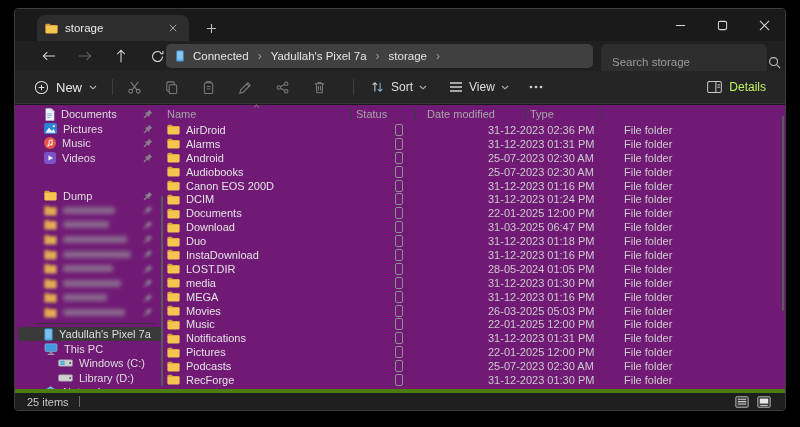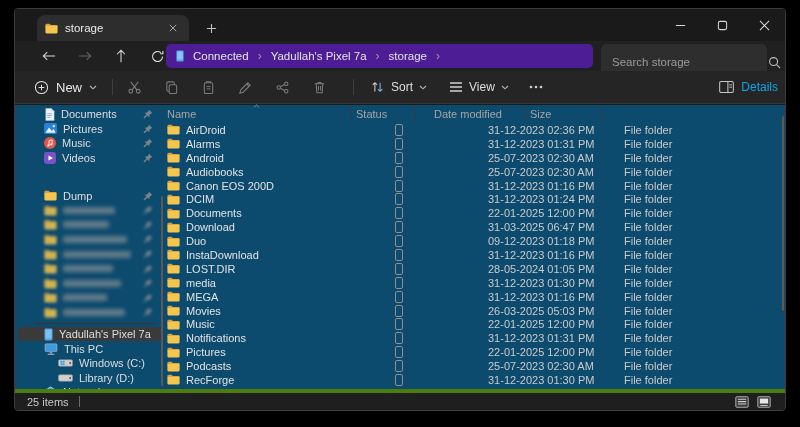--- a/index.html
+++ b/index.html
@@ -14,41 +14,41 @@
     border-radius:8px 8px 0 0;display:flex;align-items:center;gap:7px;padding:0 8px;box-sizing:border-box;
     font-size:11.5px;color:#e9e9e9;}
   .tab-close{margin-left:auto;width:16px;height:16px;display:flex;align-items:center;justify-content:center;border-radius:3px;}
   .new-tab{position:absolute;left:186px;top:9px;width:20px;height:20px;display:flex;align-items:center;justify-content:center;border-radius:4px;}
   .win-controls{position:absolute;right:0;top:0;height:32px;display:flex;}
   .win-btn{width:42px;height:32px;display:flex;align-items:center;justify-content:center;}
 
   
   .navrow{position:relative;height:30px;background:#202020;display:flex;align-items:center;padding-left:25px;gap:18px;}
   .nav-btn{width:18px;height:18px;display:flex;align-items:center;justify-content:center;}
-  .addressbar{position:absolute;left:151px;top:3px;width:427px;height:24px;background:#4c1d95;border-radius:5px;
+  .addressbar{position:absolute;left:151px;top:3px;width:427px;height:24px;background:#404040;border-radius:5px;
     display:flex;align-items:center;gap:9px;padding:0 10px;box-sizing:border-box;font-size:11.5px;color:#e4e4e4;}
   .crumb{white-space:nowrap;cursor:default;}
   .crumb-sep{color:#9a9a9a;font-size:12px;line-height:10px;}
   .searchbox{position:absolute;left:586px;top:3px;width:166px;height:36px;background:#2e2e2e;border-radius:5px;
     display:flex;align-items:center;padding:0 9px;box-sizing:border-box;}
   .searchbox input{flex:1;background:transparent;border:none;outline:none;color:#cfcfcf;font-size:11.5px;
     font-family:"Liberation Sans",sans-serif;}
   .searchbox input::placeholder{color:#9b9b9b;}
 
   
   .commandbar{position:relative;height:33px;background:#252525;border-bottom:1px solid #383838;
     display:flex;align-items:center;padding:0 13px;box-sizing:border-box;}
   .cmd-new{display:flex;align-items:center;gap:7px;font-size:13px;color:#e8e8e8;padding:0 6px;height:26px;border-radius:4px;}
   .cmd-sep{width:1px;height:16px;background:#3e3e3e;margin:0 9px;}
   .cmd-ibtn{width:24px;height:24px;display:flex;align-items:center;justify-content:center;margin-right:13px;border-radius:4px;}
   .cmd-group{display:flex;align-items:center;gap:6px;font-size:12px;color:#dedede;padding:0 7px;height:26px;border-radius:4px;margin-right:8px;}
-  .cmd-details{position:absolute;right:1px;display:flex;align-items:center;gap:7px;font-size:12px;color:#0ea5e9;height:26px;padding:0 6px;border-radius:4px;}
+  .cmd-details{position:absolute;right:13px;display:flex;align-items:center;gap:7px;font-size:12px;color:#bef264;height:26px;padding:0 6px;border-radius:4px;}
 
   
-  .bodyarea{position:absolute;top:96px;left:0;right:0;height:286px;display:flex;background:#0c4a6e;}
+  .bodyarea{position:absolute;top:96px;left:0;right:0;height:286px;display:flex;background:#701a75;}
 
   
   .sidebar{position:relative;width:150px;flex:0 0 150px;padding-top:2px;box-sizing:border-box;}
   .sb-item{display:flex;align-items:center;height:14.6px;padding-left:26px;gap:6px;font-size:11px;color:#dedede;
     border-radius:3px;margin:0 3px;}
   .sb-item.indent{padding-left:40px;}
   .sb-item.gap{margin-top:23px;}
   .sb-item.selected{background:#3a3a3a;}
   .sb-item .ic{display:flex;align-items:center;}
   .sb-label{white-space:nowrap;overflow:hidden;}
@@ -59,21 +59,21 @@
   .sb-scroll{position:absolute;right:2px;top:91px;width:2px;height:190px;background:#5a5a5a;border-radius:2px;}
 
   
   .filearea{position:relative;flex:1;}
   .colheaders{position:relative;height:18px;display:grid;grid-template-columns:186px 64px 110px 76px 60px 1fr;
     align-items:center;font-size:11px;color:#a6a6a6;}
   .ch{position:relative;height:100%;display:flex;align-items:center;white-space:nowrap;}
   .ch:not(:first-child)::before{content:'';position:absolute;left:0;top:3px;bottom:3px;width:1px;background:#3a3a3a;}
   .ch-name{padding-left:2px;}
   .ch-status{padding-left:5px;}
-  .ch-date{padding-left:19px;}
+  .ch-date{padding-left:12px;}
   .ch-type{padding-left:2px;}
   .ch-size{padding-left:5px;}
   .sort-caret{position:absolute;left:88px;top:-1px;display:flex;}
   .rows{position:absolute;top:18px;left:0;right:0;bottom:0;overflow:hidden;}
   .frow{display:grid;grid-template-columns:186px 64px 110px 76px 60px 1fr;align-items:center;height:13.9px;font-size:11px;color:#cbcbcb;gap:31px;}
   .fname{display:flex;align-items:center;gap:6px;padding-left:2px;color:#e3e3e3;white-space:nowrap;overflow:hidden;}
   .fstatus{padding-left:13px;display:flex;align-items:center;}
   .status-pill{width:6px;height:10px;border:1px solid #8f8f8f;border-radius:2px;display:inline-block;}
   .fdate{padding-left:11px;white-space:nowrap;}
   .ftype{padding-left:6px;white-space:nowrap;}
@@ -575,21 +575,21 @@
                 </svg>
               </span>
           </div>
           <div class="ch ch-status">
               <span>Status</span>
             </div>
           <div class="ch ch-date">
               <span>Date modified</span>
             </div>
           <div class="ch ch-size">
-              <span>Size</span>
+              <span>Type</span>
             </div>
           <div class="ch"></div>
         </div>
         <div class="rows" id="file-list">
             <div class="frow">
               <div class="fname">
                 <span class="ic">
                   <svg width="13" height="11" viewBox="0 0 16 13">
                     <path d="M.5 2A1.5 1.5 0 0 1 2 .5h3.6L7.3 2.1h6.9c.7 0 1.3.6 1.3 1.3V5H.5Z" fill="#d89c3c"></path>
                     <rect x=".5" y="3.2" width="15" height="9.3" rx="1.3" fill="#f4c64f"></rect>
@@ -737,21 +737,21 @@
                   <svg width="13" height="11" viewBox="0 0 16 13">
                     <path d="M.5 2A1.5 1.5 0 0 1 2 .5h3.6L7.3 2.1h6.9c.7 0 1.3.6 1.3 1.3V5H.5Z" fill="#d89c3c"></path>
                     <rect x=".5" y="3.2" width="15" height="9.3" rx="1.3" fill="#f4c64f"></rect>
                   </svg>
                 </span>
                 <span>Duo</span>
               </div>
               <div class="fstatus">
                 <span class="status-pill"></span>
               </div>
-              <div class="fdate">09-12-2023 01:18 PM</div>
+              <div class="fdate">31-12-2023 01:18 PM</div>
               <div class="ftype">File folder</div>
               <div class="fsize"></div>
               <div></div>
             </div>
             <div class="frow">
               <div class="fname">
                 <span class="ic">
                   <svg width="13" height="11" viewBox="0 0 16 13">
                     <path d="M.5 2A1.5 1.5 0 0 1 2 .5h3.6L7.3 2.1h6.9c.7 0 1.3.6 1.3 1.3V5H.5Z" fill="#d89c3c"></path>
                     <rect x=".5" y="3.2" width="15" height="9.3" rx="1.3" fill="#f4c64f"></rect>

